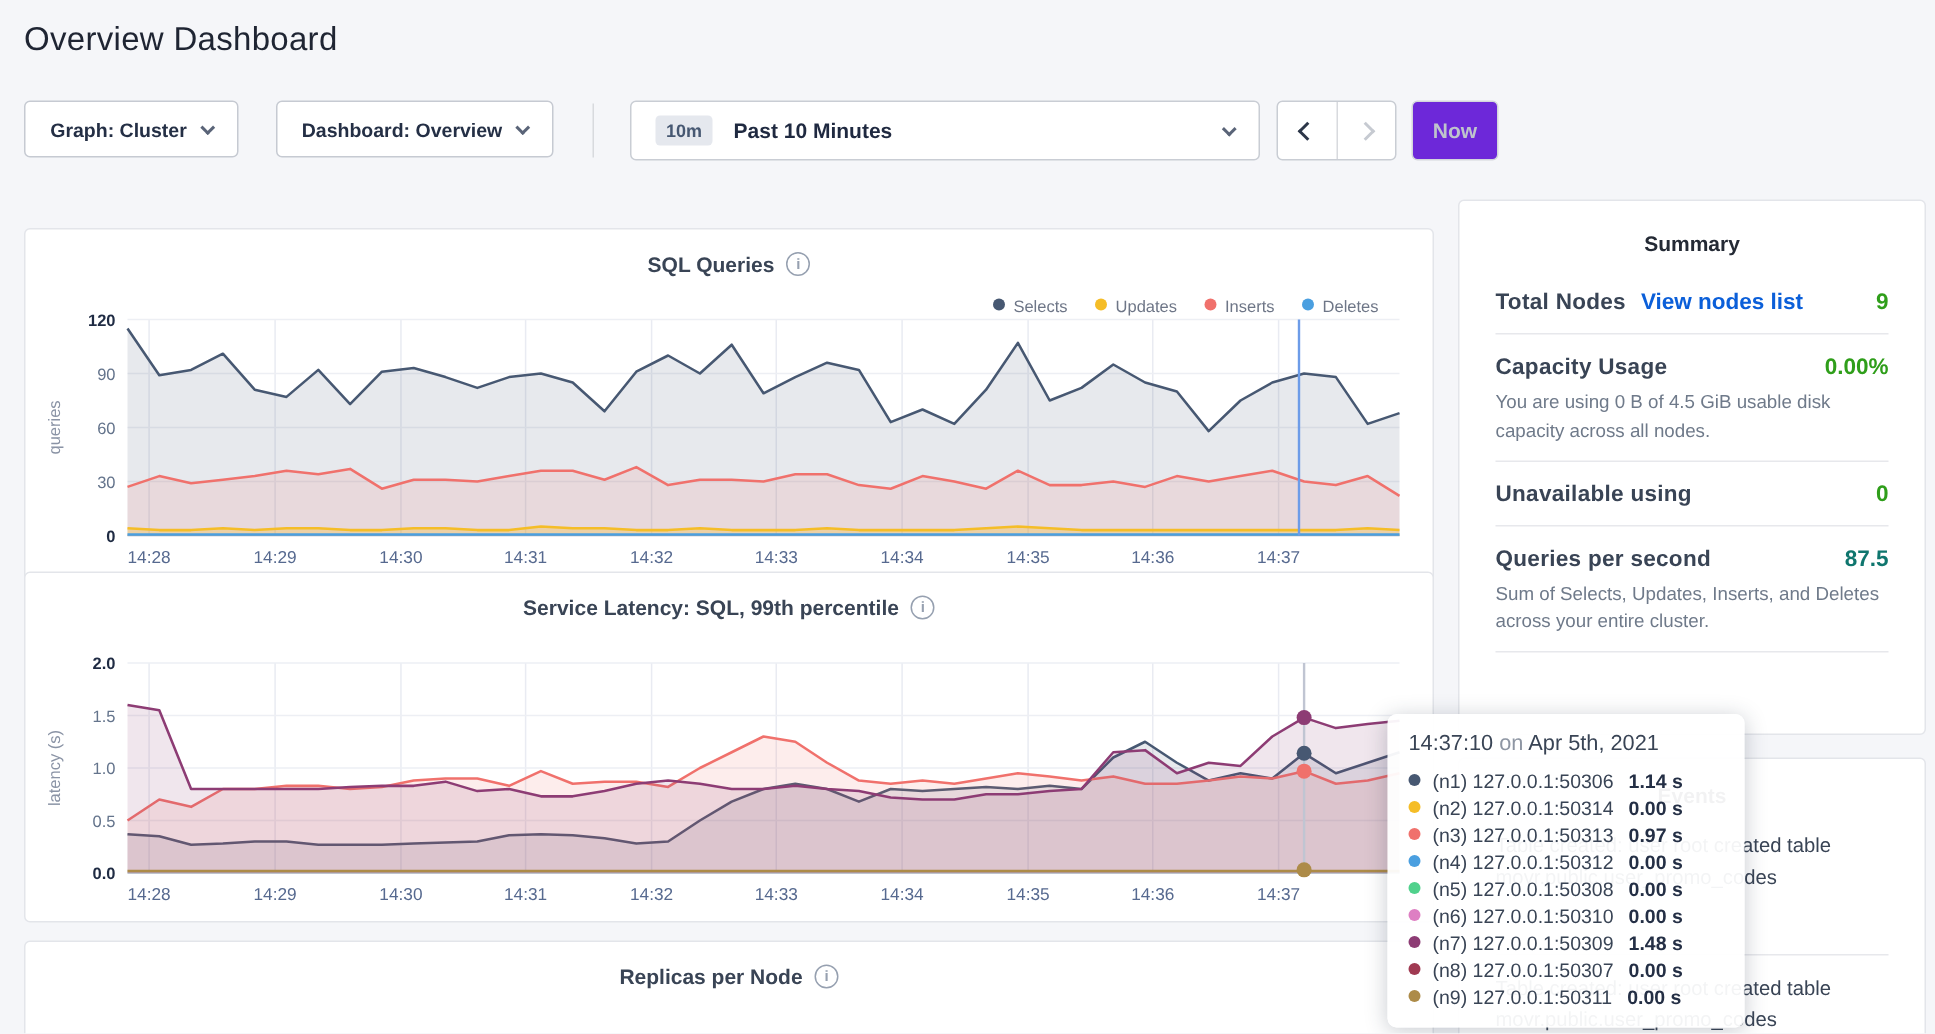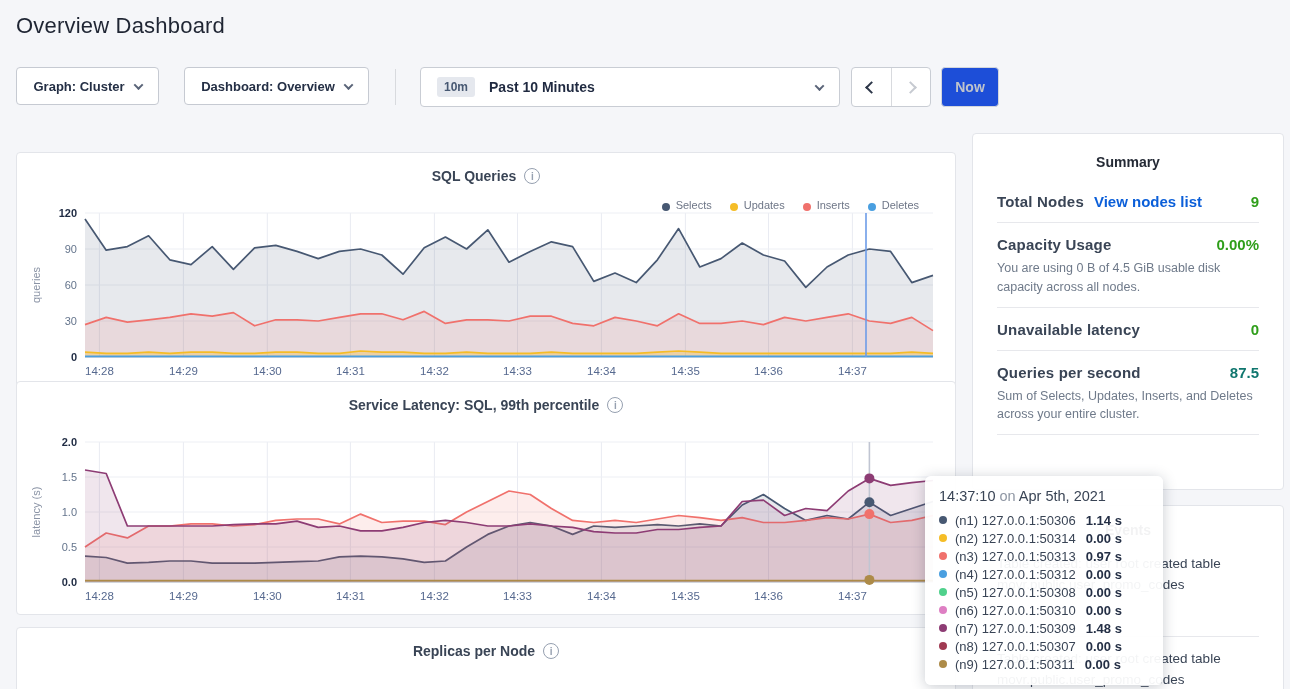--- a/index.html
+++ b/index.html
@@ -16,31 +16,31 @@
   .chev.left { transform:rotate(135deg); border-color:#2c3648; width:9px; height:9px; }
   .chev.right { transform:rotate(-45deg); border-color:#c6cad1; width:9px; height:9px; }
   .vsep { position:absolute; width:1px; background:#d8dade; }
   .timebox { position:absolute; height:40px; background:#fff; border:1px solid #c9cdd4; border-radius:4px;
              display:flex; align-items:center; padding:0 16px; cursor:pointer; }
   .badge { background:#e5e8ee; color:#475872; font-size:12px; font-weight:700; padding:3px 7px; border-radius:3px; }
   .timelabel { font-size:14px; font-weight:700; color:#1f2940; margin-left:14px; }
   .pager { position:absolute; height:40px; width:80px; background:#fff; border:1px solid #c9cdd4; border-radius:4px; display:flex; }
   .pcell { flex:1; display:flex; align-items:center; justify-content:center; cursor:pointer; }
   .pcell + .pcell { border-left:1px solid #d8dade; }
-  .nowbtn { position:absolute; height:40px; width:58px; background:#1d4ed8; border:1px solid #d3d6dc; border-radius:4px;
+  .nowbtn { position:absolute; height:40px; width:58px; background:#6d28d9; border:1px solid #d3d6dc; border-radius:4px;
             display:flex; align-items:center; justify-content:center; font-size:14px; font-weight:700; color:#bfc4cc; }
 
   
   .panel { position:absolute; background:#fff; border:1px solid #e3e5ea; border-radius:4px; }
   .chart-head { display:flex; align-items:center; justify-content:center; gap:8px; padding-top:15px; }
   .chart-title { font-size:14px; font-weight:700; color:#394455; }
   .info { width:16px; height:16px; border:1px solid #96a0b0; border-radius:50%; color:#96a0b0; font-size:10px;
           display:inline-flex; align-items:center; justify-content:center; font-weight:700; }
   .legend { position:absolute; top:46px; right:36px; display:flex; gap:18px; align-items:center; }
-  .lg-item { display:flex; align-items:flex-end; gap:6px; font-size:11px; color:#6e7687; }
+  .lg-item { display:flex; align-items:flex-start; gap:6px; font-size:11px; color:#6e7687; }
   .lg-dot { width:8px; height:8px; border-radius:50%; }
   svg.chartsvg { position:absolute; left:10px; top:52px; }
   svg text { font-family:"Liberation Sans","DejaVu Sans",sans-serif; }
 
   
   .sum-title { text-align:center; font-size:14px; font-weight:700; color:#242a35; padding:20px 0 10px; }
   .sum-body { padding:0 24px; }
   .sum-row { display:flex; align-items:flex-end; padding:13px 0 12px; }
   .sum-label { font-size:15px; font-weight:700; color:#394455; letter-spacing:.2px; }
   .sum-link { font-size:15px; font-weight:700; margin-left:10px; cursor:pointer; }
@@ -231,21 +231,21 @@
         <span class="sum-val" style="color: rgb(47, 158, 26);">9</span>
       </div>
       <div class="hr"></div>
       <div class="sum-row">
         <span class="sum-label">Capacity Usage</span>
         <span class="sum-val" style="color: rgb(47, 158, 26);">0.00%</span>
       </div>
       <div class="sum-desc">You are using 0 B of 4.5 GiB usable disk capacity across all nodes.</div>
       <div class="hr"></div>
       <div class="sum-row">
-        <span class="sum-label">Unavailable latency</span>
+        <span class="sum-label">Unavailable using</span>
         <span class="sum-val" style="color: rgb(47, 158, 26);">0</span>
       </div>
       <div class="hr"></div>
       <div class="sum-row">
         <span class="sum-label">Queries per second</span>
         <span class="sum-val" style="color: #0f766e;">87.5</span>
       </div>
       <div class="sum-desc">Sum of Selects, Updates, Inserts, and Deletes across your entire cluster.</div>
       <div class="hr"></div>
     </div>

